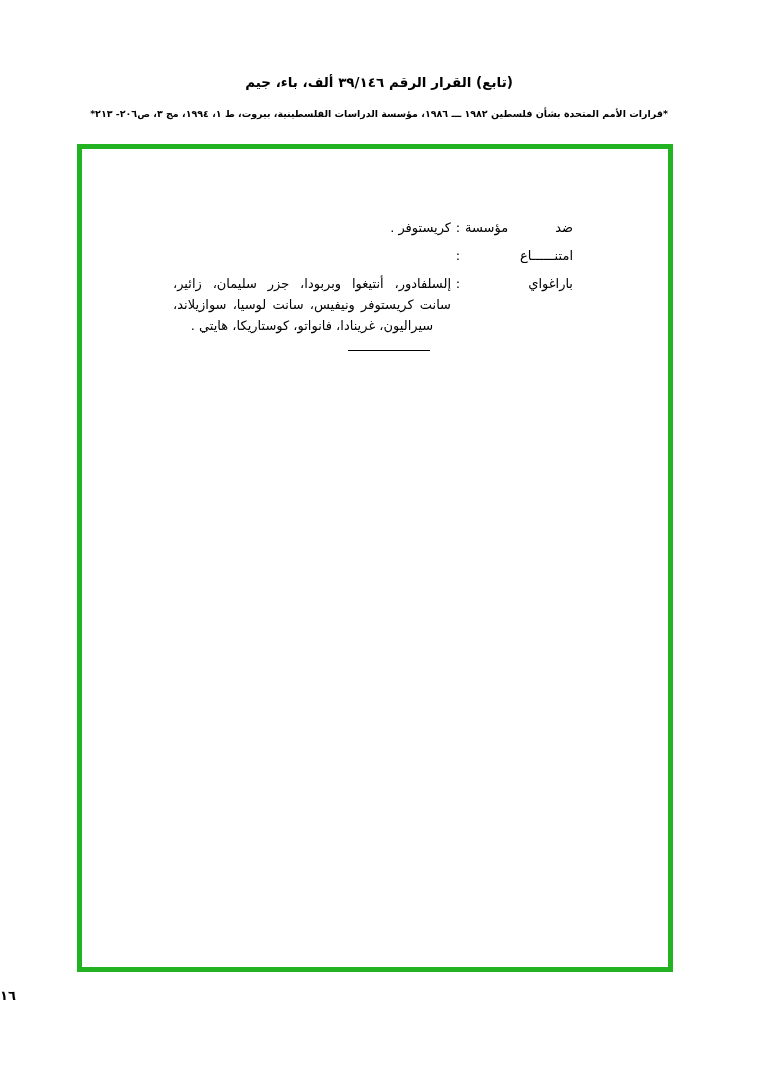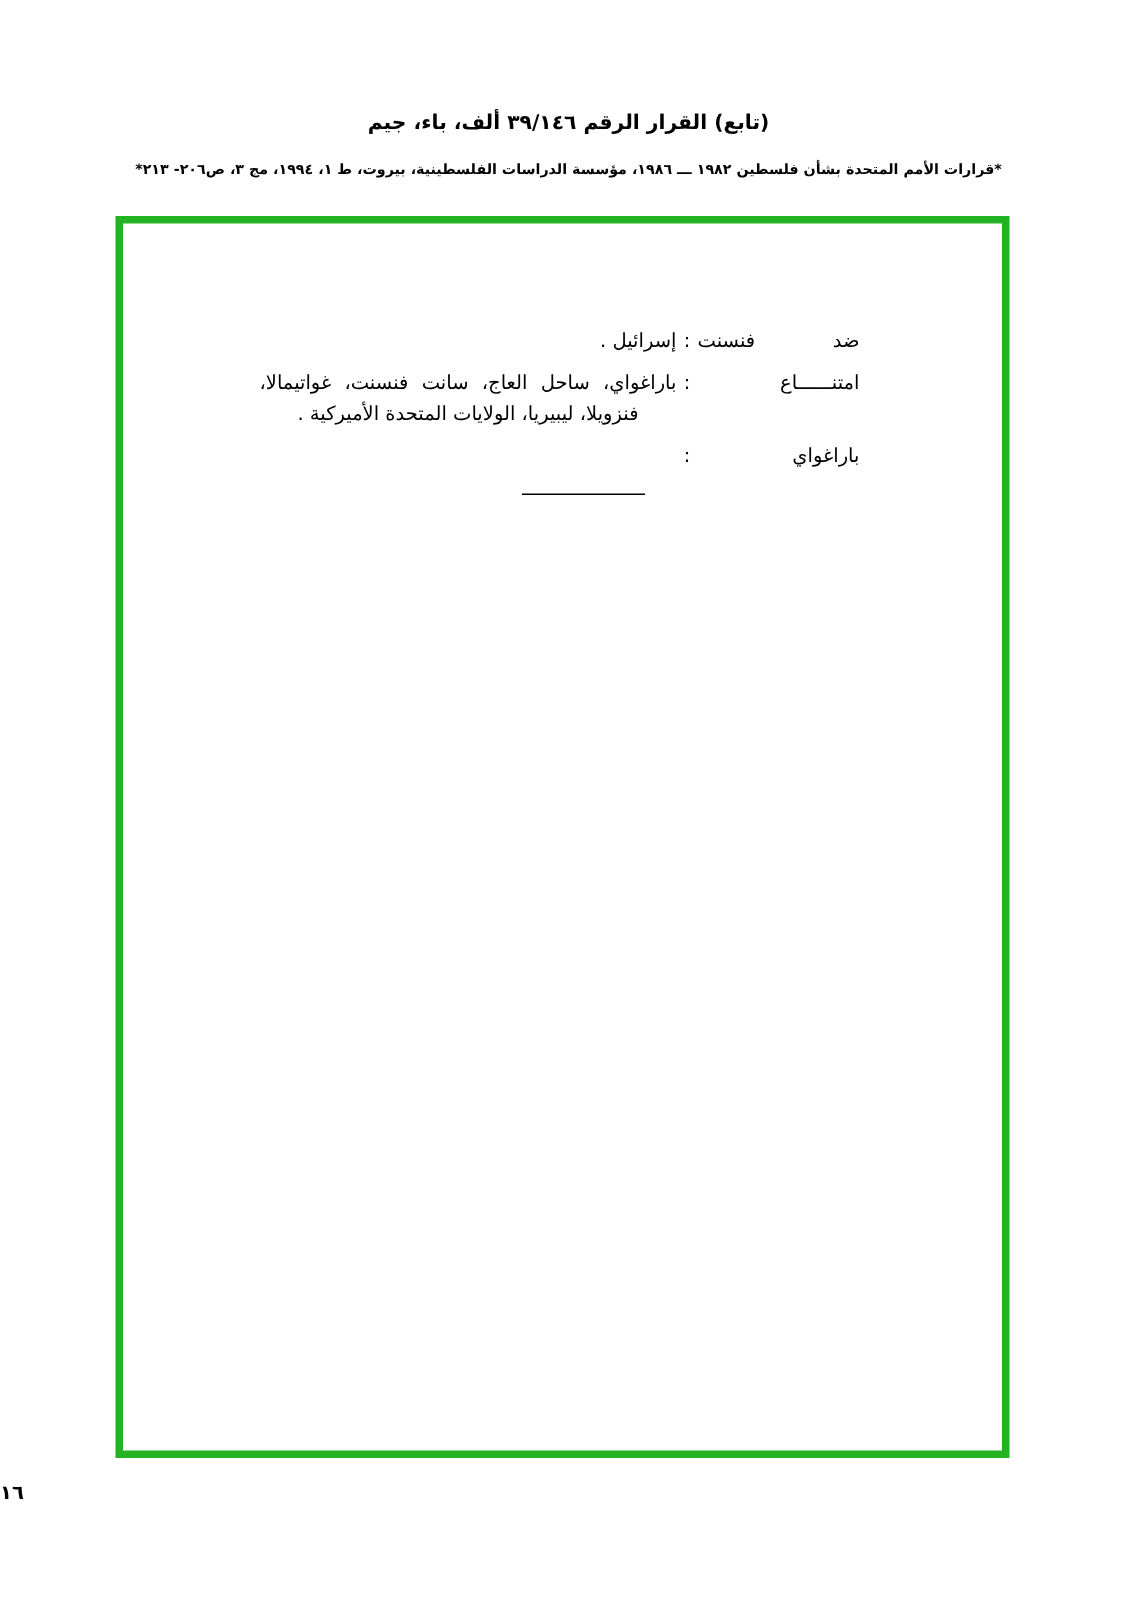--- a/index.html
+++ b/index.html
@@ -131,34 +131,34 @@
   <div class="header">
     <div class="header-title">(تابع) القرار الرقم ٣٩/١٤٦ ألف، باء، جيم</div>
     <div class="header-source">*قرارات الأمم المتحدة بشأن فلسطين ١٩٨٢ ـــ ١٩٨٦، مؤسسة الدراسات الفلسطينية، بيروت، ط ١، ١٩٩٤، مج ٣، ص٢٠٦- ٢١٣*</div>
   </div>
 
   <div class="frame">
 
     <div class="content">
 
       <div class="row against">
-        <div class="label">ضد فنسنت</div>
+        <div class="label">ضد مؤسسة</div>
         <div class="colon">:</div>
-        <div class="value single">إسرائيل .</div>
+        <div class="value single">كريستوفر .</div>
       </div>
 
       <div class="row abstain">
         <div class="label">امتنــــــاع</div>
         <div class="colon">:</div>
-        <div class="value">باراغواي، ساحل العاج، سانت فنسنت، غواتيمالا، فنزويلا، ليبيريا، الولايات المتحدة الأميركية .</div>
       </div>
 
       <div class="row absent">
         <div class="label">باراغواي</div>
         <div class="colon">:</div>
+        <div class="value">إلسلفادور، أنتيغوا وبربودا، جزر سليمان، زائير، سانت كريستوفر ونيفيس، سانت لوسيا، سوازيلاند، سيراليون، غرينادا، فانواتو، كوستاريكا، هايتي .</div>
       </div>
 
       <div class="rule-wrap">
         <div class="rule"></div>
       </div>
 
     </div>
 
   </div>
 

